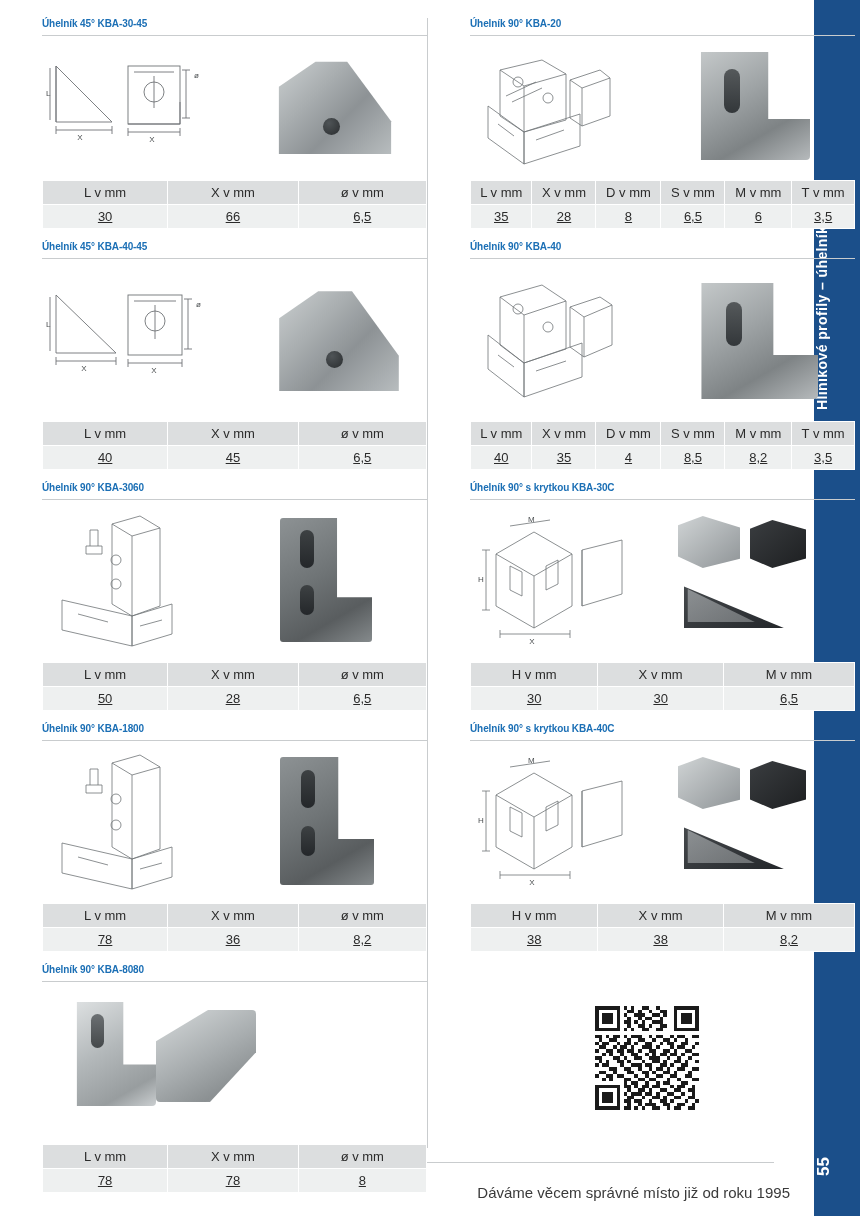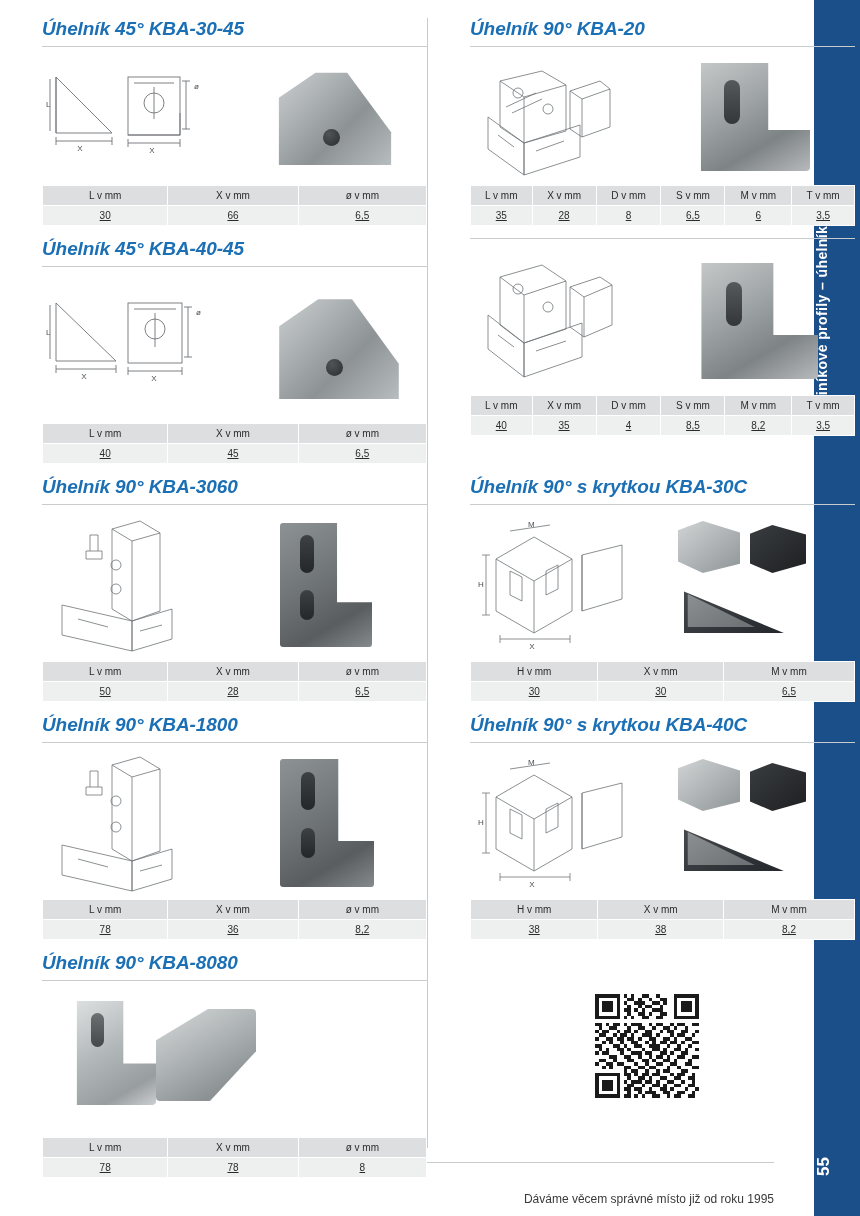--- a/index.html
+++ b/index.html
@@ -78,25 +78,24 @@
     padding-right: 0;
     position: relative;
   }
   .cell.left  { margin-right: 0; }
   .cell.right { margin-left: 43px; }
 
   .cell-inner { padding-bottom: 12px; }
 
   .item-title {
     color: #1b6fb5;
-    font-size: 19px;
+    font-size: 10px;
     font-weight: bold;
     margin: 0 0 6px 0;
     letter-spacing: -0.1px;
-    font-style: italic;
   }
 
   .rule {
     height: 1px;
     background: #c9ccce;
     margin: 0 0 10px 0;
     width: 385px;
   }
 
   
@@ -210,41 +209,41 @@
     left: 125px; top: 42px;
     width: 104px; height: 104px;
     background: #ffffff;
   }
   .qr-wrap svg { display:block; }
 
   
   table.spec {
     border-collapse: collapse;
     width: 385px;
-    font-size: 10px;
+    margin-top: 6px;
+    font-size: 13px;
   }
   table.spec th, table.spec td {
     border: 1px solid #ffffff;
     text-align: center;
     padding: 4px 2px;
     font-weight: normal;
     color: #2b2b2b;
   }
   table.spec th { background: #dcdedf; height: 19px; }
   table.spec td { background: #eef0f0; height: 19px; text-decoration: underline; }
 
   .footer-note {
     position: absolute;
-    left: 0; top: 1184px;
+    left: 16px; top: 1184px;
     width: 774px;
     text-align: right;
-    font-size: 12px;
+    font-size: 15px;
     color: #3a3a3a;
     padding-right: 0;
-    margin-top: 8px;
   }
 </style>
 </head>
 <body>
 
 <div class="side-tab">
   <div class="side-text">Hliníkové profily – úhelníky</div>
   <div class="page-num">55</div>
 </div>
 
@@ -410,20 +409,21 @@
               <td>45</td>
               <td>6,5</td>
             </tr>
           </tbody>
             </table>
         </div>
       </div>
 
       <div class="cell right">
         <div class="cell-inner">
+          <h2 class="item-title">Úhelník 90° KBA-40</h2>
           <div class="rule"></div>
           <div class="figure tall">
             <div class="fig-draw">
               <svg class="draw" width="190" height="146" viewBox="0 0 190 146">
                 <g fill="none" stroke="#6f7376" stroke-width="0.8">
                   <path d="M30 28 L72 16 L96 32 L96 80 L54 94 L30 76 Z"></path>
                   <path d="M30 28 L54 46 L54 94"></path>
                   <path d="M54 46 L96 32"></path>
                   <path d="M18 66 L54 94 L54 128 L18 100 Z"></path>
                   <path d="M54 94 L112 74 L112 108 L54 128 Z"></path>

